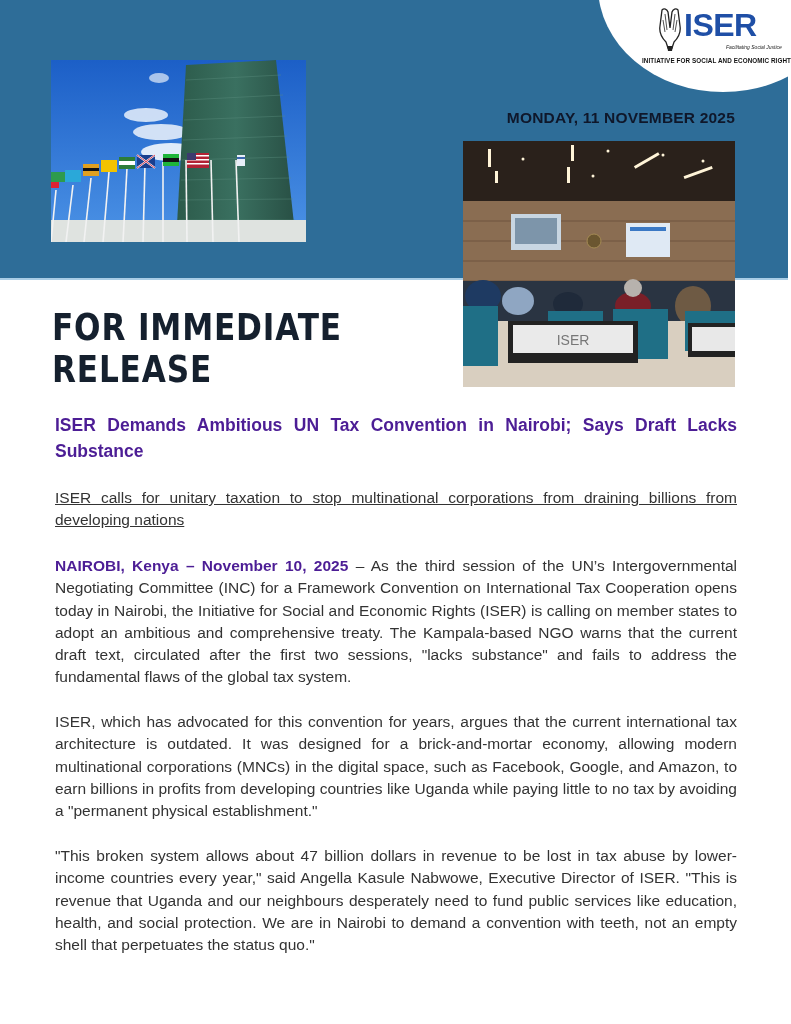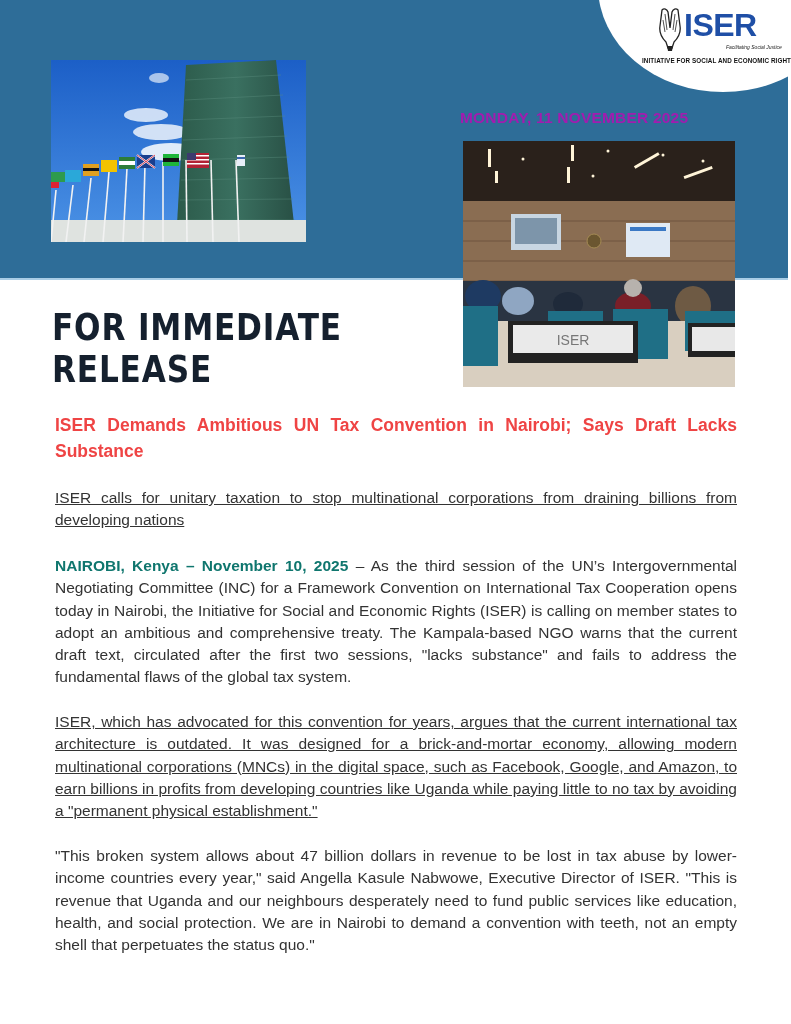--- a/index.html
+++ b/index.html
@@ -38,46 +38,46 @@
     .logo-full {
       position: absolute; left: 0px; top: 51px;
       font-size: 6.3px; font-weight: bold; color: #111; white-space: nowrap; letter-spacing: 0.1px;
     }
     .photo {
       position: absolute; overflow: hidden;
     }
     .photo-un { left: 51px; top: 60px; width: 255px; height: 182px; }
     .photo-hall { left: 463px; top: 141px; width: 272px; height: 246px; }
     .date {
-      position: absolute; left: 460px; top: 109px; width: 275px; 
-      color: #a21caf; font-weight: bold; font-size: 15.5px; letter-spacing: 0.2px;
+      position: absolute; left: 460px; top: 109px; width: 275px; text-align: right;
+      color: #0f172a; font-weight: bold; font-size: 15.5px; letter-spacing: 0.2px;
     }
     .release {
       position: absolute; left: 52px; top: 306px; width: 360px;
       font-family: "DejaVu Sans", sans-serif; font-weight: bold;
       font-size: 38px; line-height: 42px; color: #15202e;
       letter-spacing: 1px; transform: scaleX(0.82); transform-origin: left top;
     }
     .content {
       position: absolute; left: 55px; width: 682px;
       text-align: justify; color: #2a2a2a;
     }
     .headline {
-      top: 412px; font-weight: bold; font-size: 17.5px; line-height: 26px; color: #ef4444;
+      top: 412px; font-weight: bold; font-size: 17.5px; line-height: 26px; color: #4c1d95;
     }
     .subhead {
       top: 487px; font-size: 15.5px; line-height: 22px; color: #333; text-decoration: underline;
     }
     .para {
       font-size: 15.5px; line-height: 22.3px; color: #333;
     }
     .p1 { top: 555px; }
-    .p2 { top: 711px; text-decoration: underline; }
+    .p2 { top: 711px; }
     .p3 { top: 845px; }
-    .p1 .lead { font-weight: bold; color: #0f766e; }
+    .p1 .lead { font-weight: bold; color: #4c1d95; }
   </style>
 </head>
 <body>
 
 <div class="band"></div>
 <div class="band-edge"></div>
 
 <div class="logo-circle"></div>
 <div class="logo">
   <svg class="logo-hands" viewBox="0 0 24 46">

